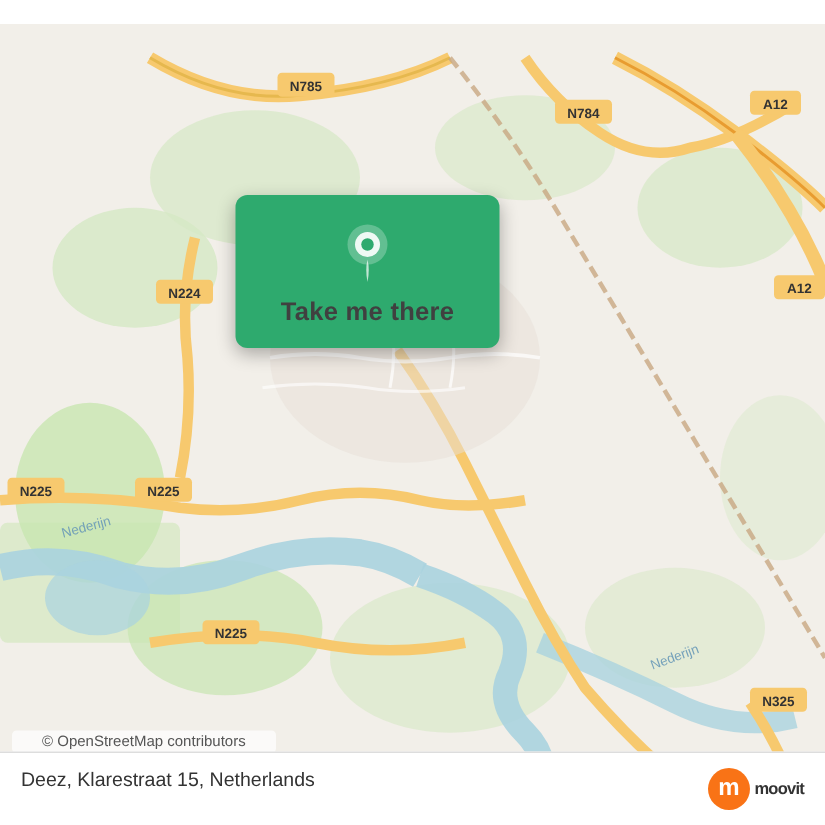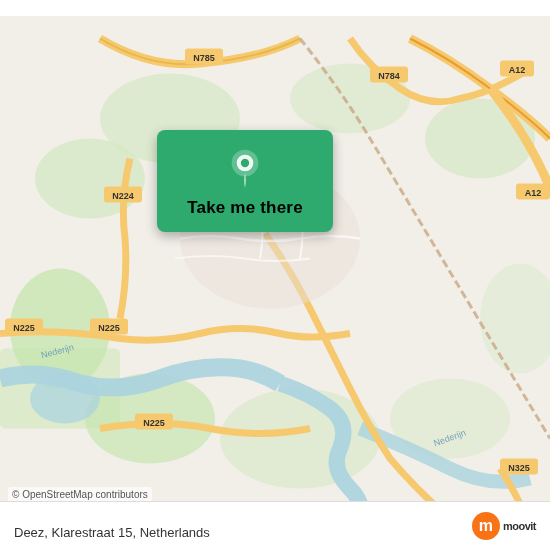--- a/index.html
+++ b/index.html
@@ -53,39 +53,39 @@
       box-shadow: 0 4px 12px rgba(0,0,0,0.3);
     }
 
     #pin-icon {
       width: 40px;
       height: 40px;
       margin-bottom: 10px;
     }
 
     #popup-label {
-      color: #000000;
+      color: #404040;
       font-size: 17px;
       font-weight: 600;
       text-align: center;
       letter-spacing: 0.2px;
     }
 
     
     #bottom-bar {
       position: absolute;
       bottom: 0;
       left: 0;
       width: 100%;
       background: white;
       border-top: 1px solid #ddd;
       padding: 10px 14px;
       display: flex;
       justify-content: space-between;
-      align-items: flex-end;
+      align-items: flex-start;
     }
 
     #address-text {
       font-size: 13px;
       color: #333;
       font-weight: 400;
     }
 
     #moovit-logo {
       display: flex;
@@ -114,21 +114,21 @@
     }
 
     
     #osm-attribution {
       position: absolute;
       bottom: 48px;
       left: 8px;
       font-size: 10px;
       color: #555;
       background: rgba(255,255,255,0.7);
-      padding: 2px 4px;
+      padding: 2px 20px;
       border-radius: 3px;
     }
   </style>
 </head>
 <body>
 
 <div id="map-container">
   <div id="map-bg">
 
     <svg id="map-svg" viewBox="0 0 550 505" xmlns="http://www.w3.org/2000/svg">

